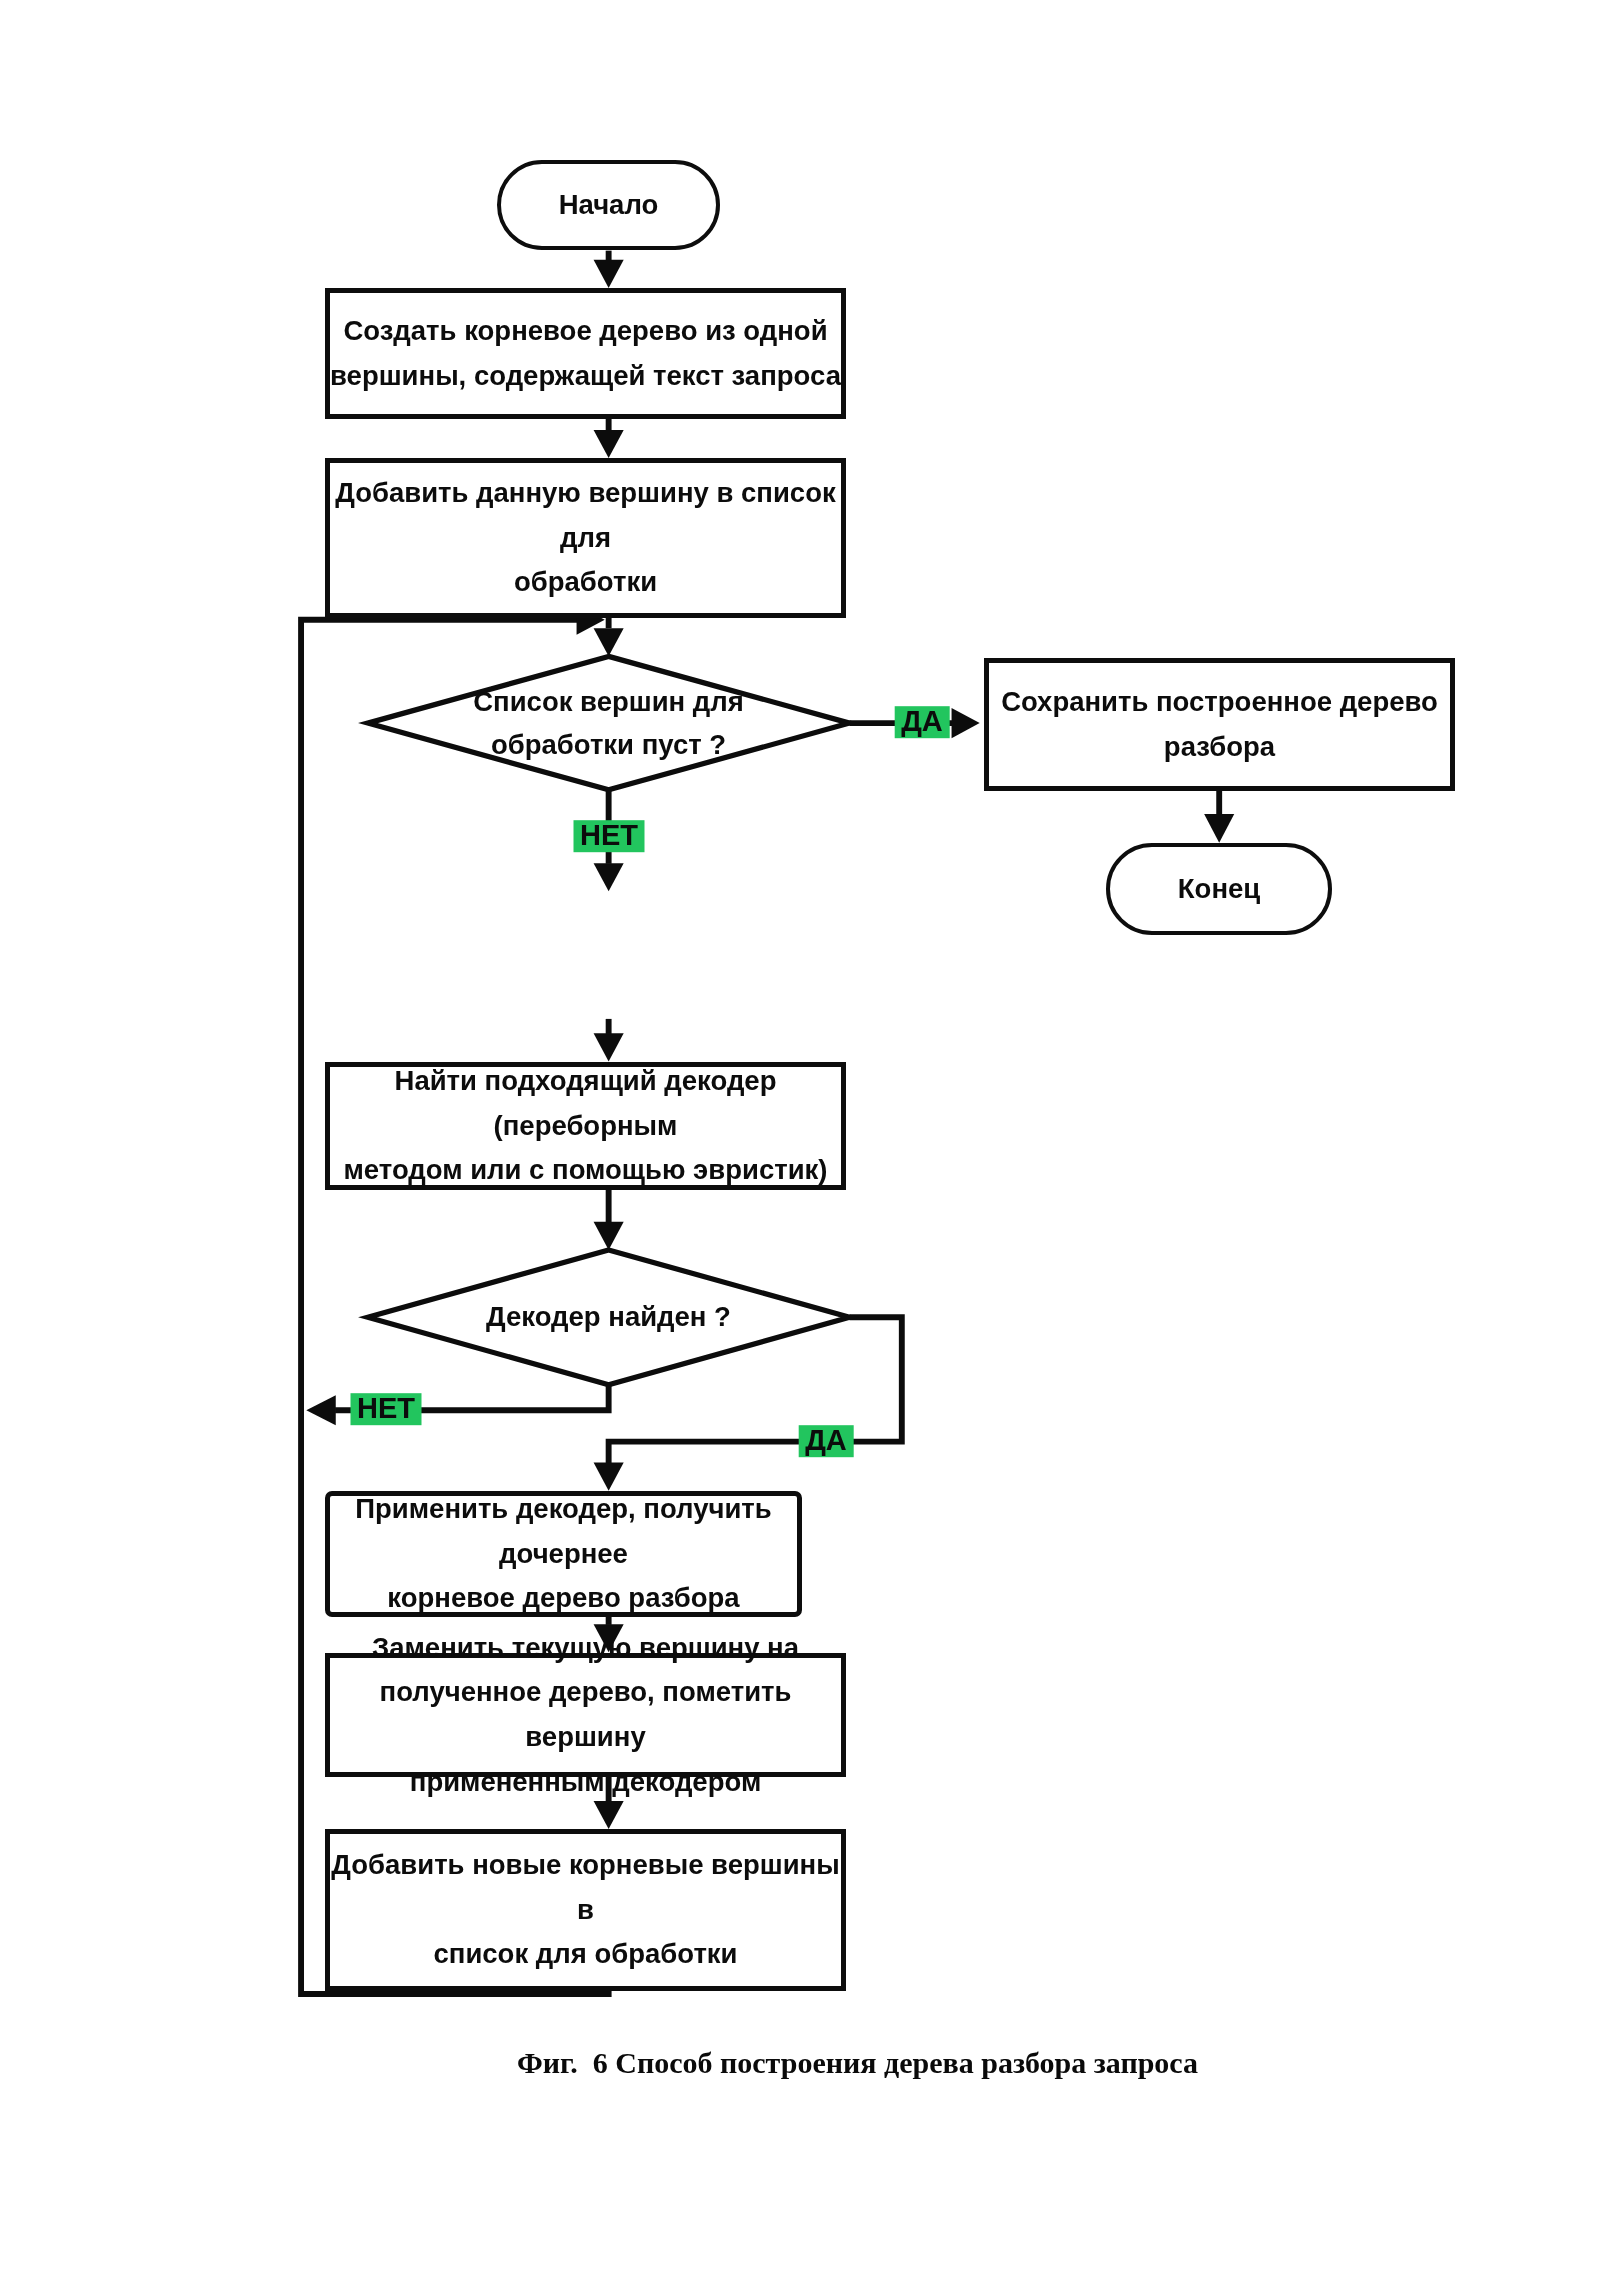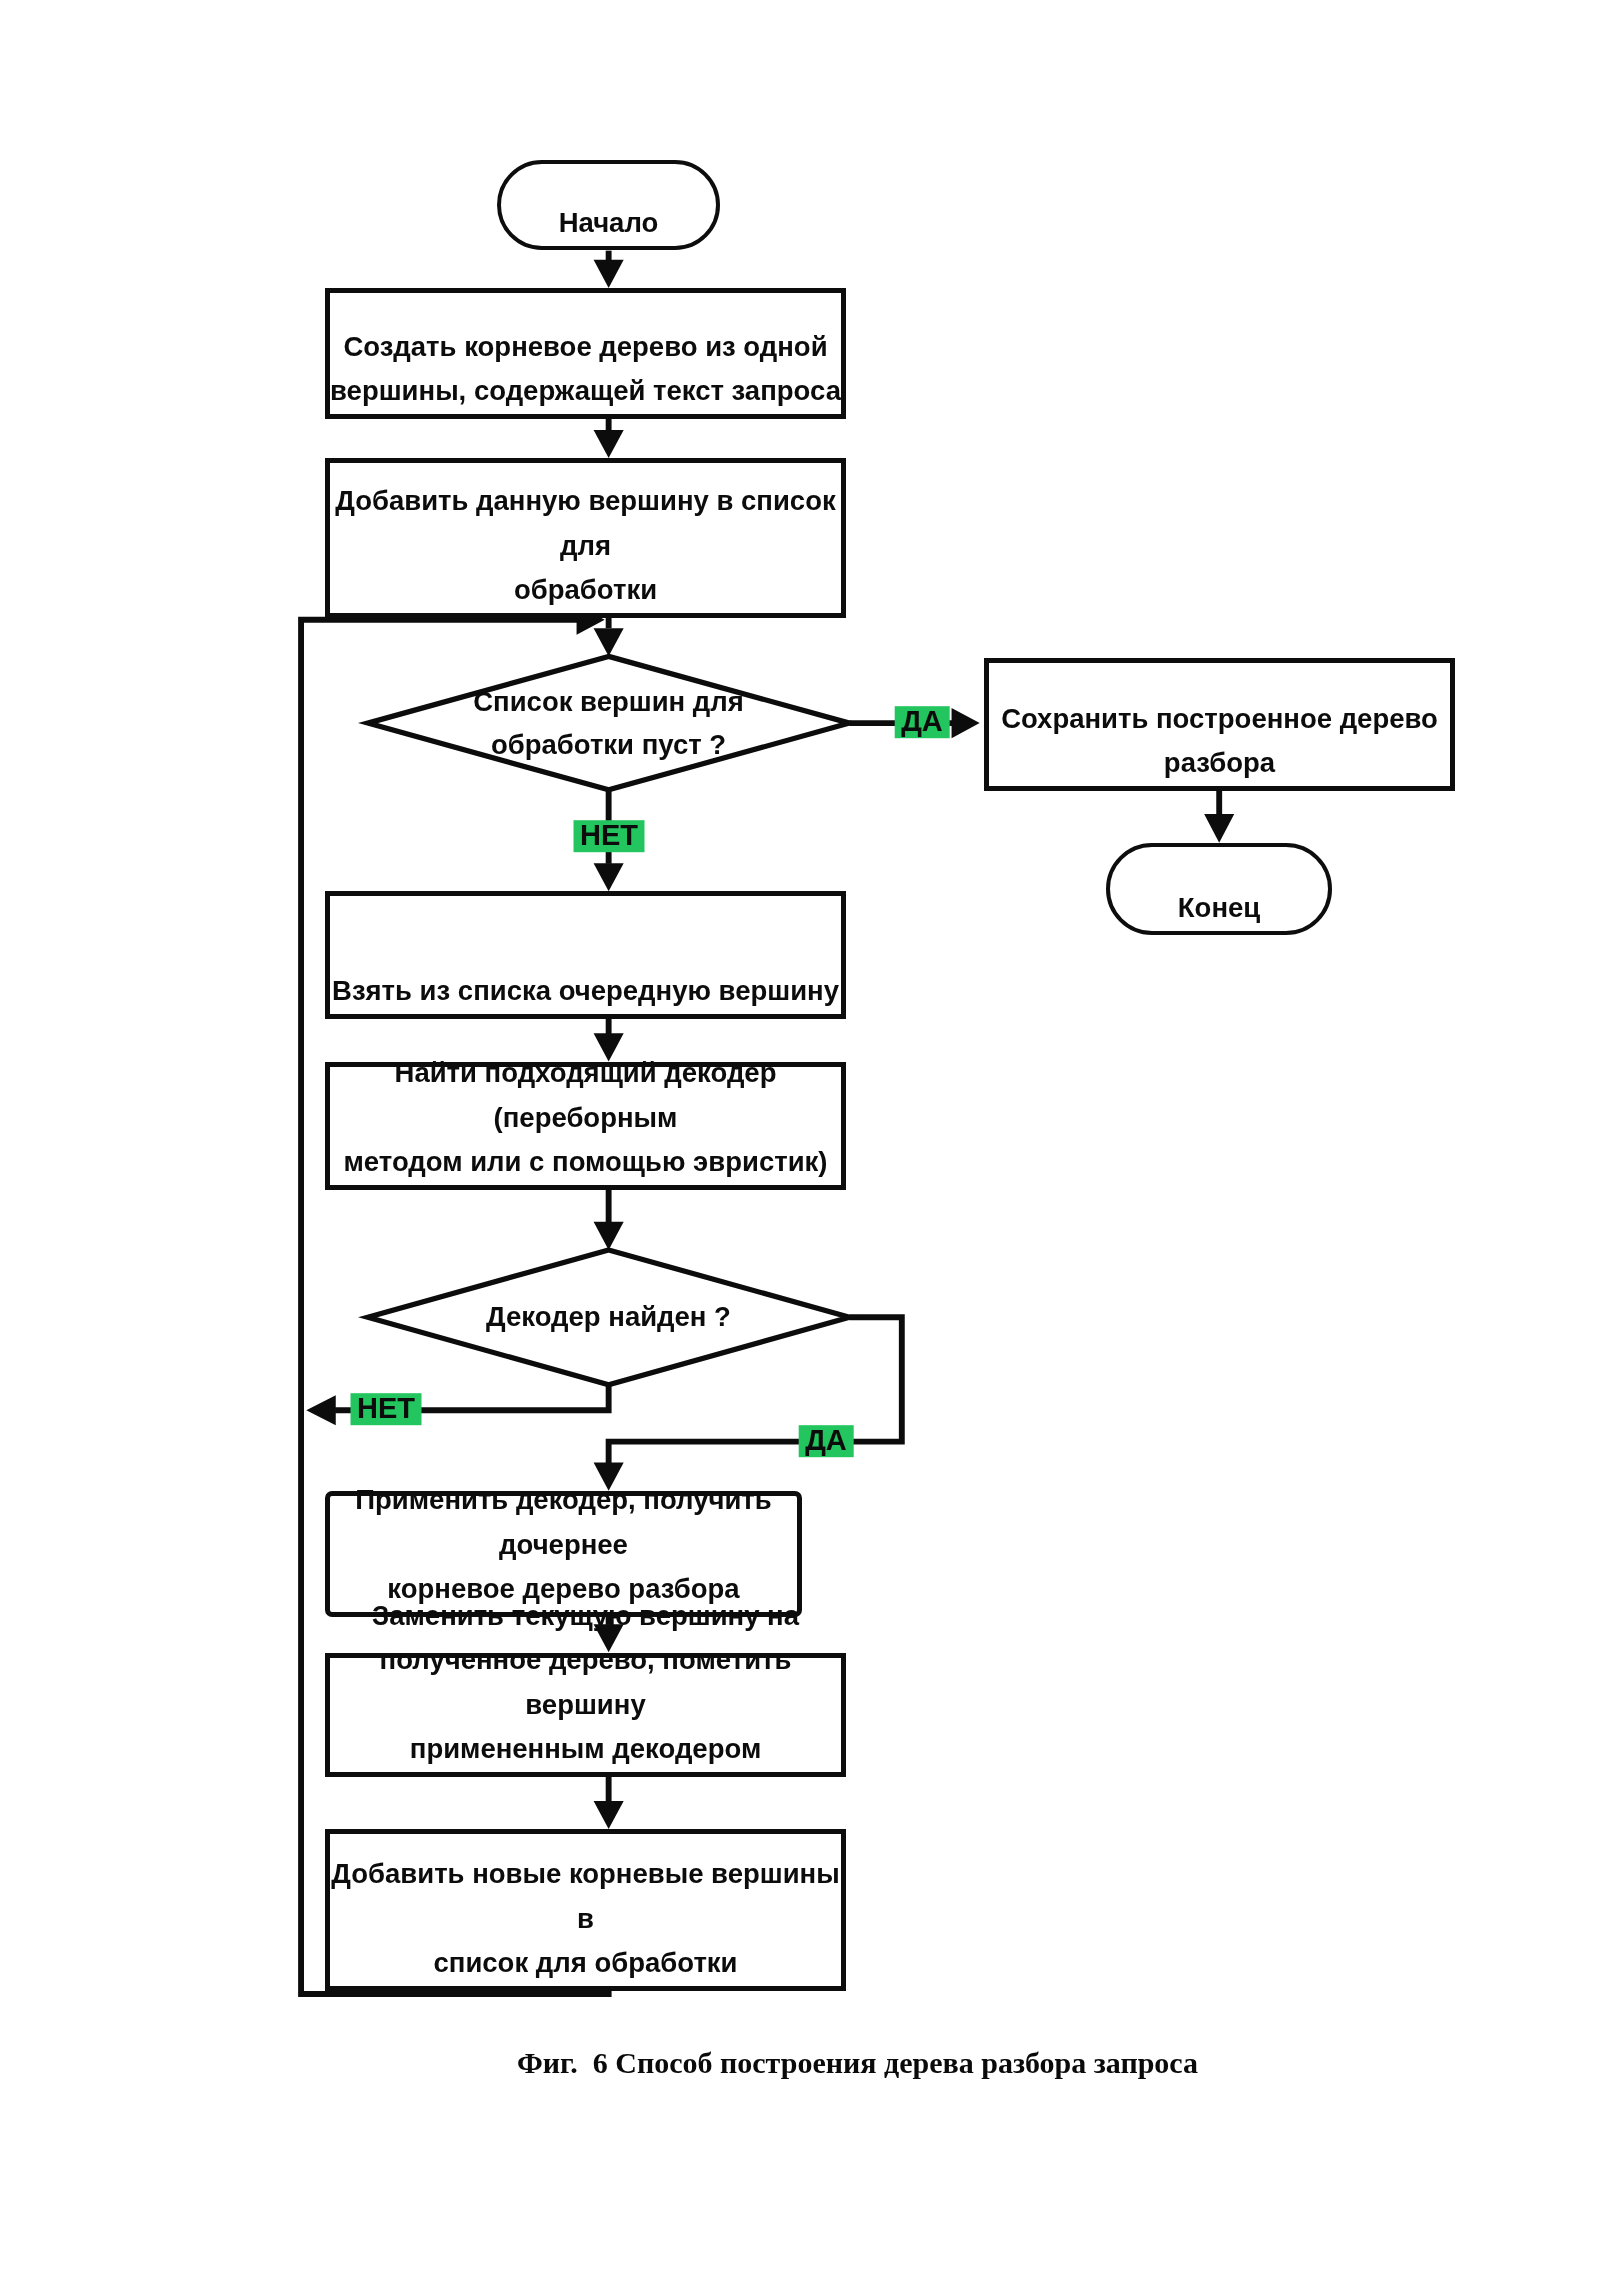--- a/index.html
+++ b/index.html
@@ -17,21 +17,21 @@
     position: absolute;
     left: 0; top: 0;
     width: 1623px;
     height: 2295px;
     z-index: 1;
   }
   .node {
     position: absolute;
     z-index: 2;
     display: flex;
-    align-items: flex-end;
+    align-items: center;
     justify-content: center;
     text-align: center;
     background: #ffffff;
     box-sizing: border-box;
     font-weight: 700;
     font-size: 27.5px;
     line-height: 1.62;
     color: #0c0c0c;
   }
   .node span { white-space: pre-line; }
@@ -146,23 +146,20 @@
   </div>
 
   <div class="node rect" style="left:984px; top:658px; width:471px; height:133px;">
     <span>Сохранить построенное дерево разбора</span>
   </div>
 
   <div class="node terminal" style="left:1106px; top:843px; width:226px; height:92px;">
     <span>Конец</span>
   </div>
 
-  <div class="node rect" style="left:325px; top:891px; width:521px; height:128px;">
-    <span>Взять из списка очередную вершину</span>
-  </div>
 
   <div class="node rect" style="left:325px; top:1062px; width:521px; height:128px;">
     <span>Найти подходящий декодер (переборным
 методом или с помощью эвристик)</span>
   </div>
 
   <div class="diamond-label" style="left:412px; top:1262px; width:393px; height:111px;">
     <span>Декодер найден ?</span>
   </div>
 

